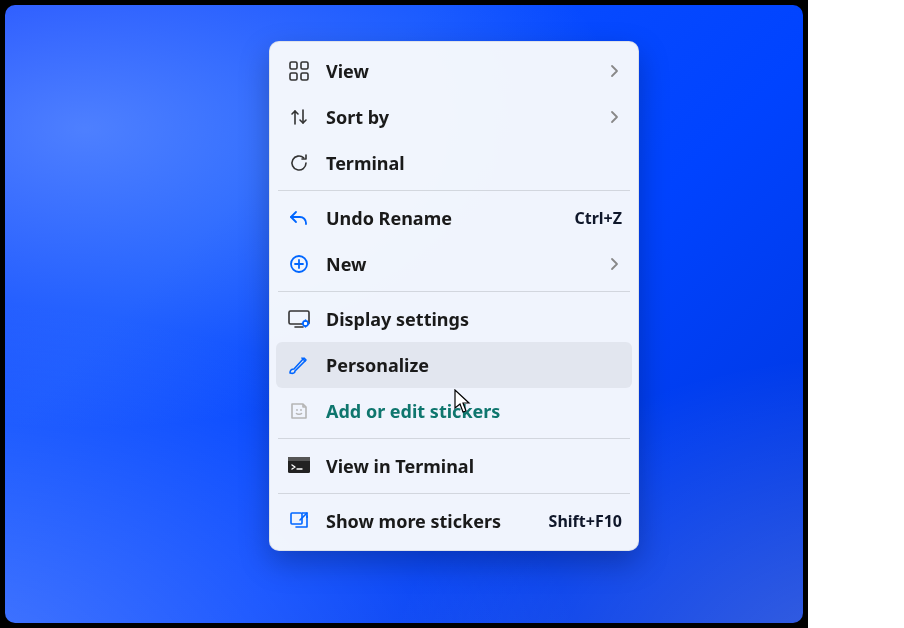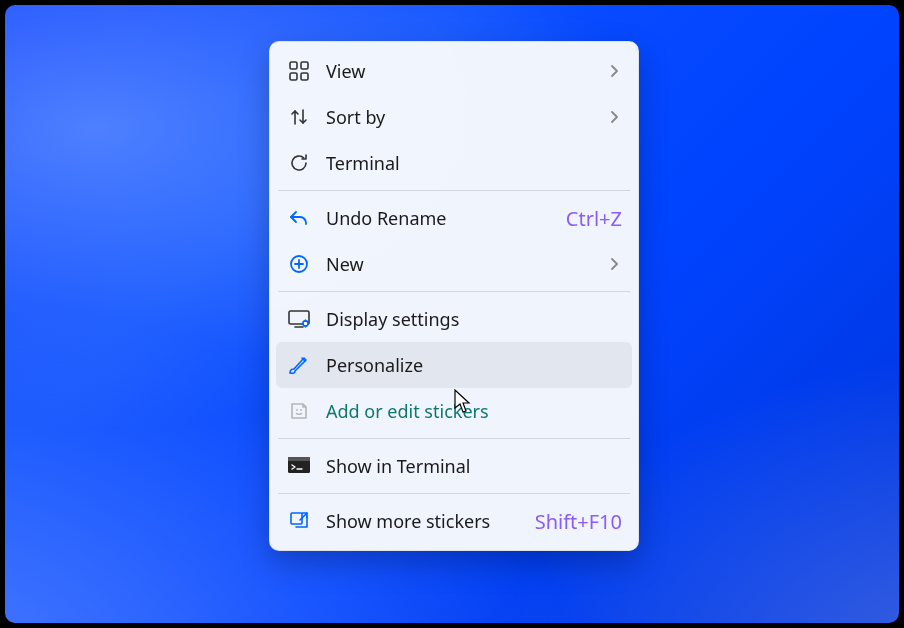--- a/index.html
+++ b/index.html
@@ -7,25 +7,26 @@
     padding: 0;
     width: 904px;
     height: 628px;
     overflow: hidden;
     font-family: "Segoe UI", system-ui, sans-serif;
     font-size: 18px;
     color: #1a1a1a;
   }
   .frame {
     box-sizing: border-box;
-    width: 904px;
+    width: 808px;
     height: 628px;
     border: 2px solid #000;
     background: #000;
     position: relative;
+    font-weight: bold;
   }
   .desktop {
     position: absolute;
     inset: 3px;
     border-radius: 10px;
     overflow: hidden;
     background:
       radial-gradient(1200px 700px at -10% 110%, rgba(255,255,255,0.28), transparent 55%),
       radial-gradient(900px 600px at 110% 110%, rgba(255,255,255,0.25), transparent 55%),
       radial-gradient(900px 500px at 10% 20%, rgba(160,200,255,0.45), transparent 60%),
@@ -66,22 +67,22 @@
     height: 26px;
     flex: 0 0 26px;
     display: flex;
     align-items: center;
     justify-content: center;
   }
   .label {
     flex: 1 1 auto;
   }
   .accel {
-    color: #8b5cf6;
-    font-size: 20px;
+    color: #0f172a;
+    font-size: 16px;
   }
   .chevron {
     width: 16px;
     color: #888;
     display: flex;
     justify-content: center;
     align-items: center;
   }
   .separator {
     height: 1px;
@@ -217,21 +218,21 @@
 
       <div class="menu-item">
         <span class="icon-slot">
           <svg width="24" height="20" viewBox="0 0 24 20">
             <rect x="1" y="1" width="22" height="16" rx="1.5" fill="#222"></rect>
             <rect x="1" y="1" width="22" height="4" fill="#555"></rect>
             <path d="M5 9l3 2-3 2" stroke="#fff" stroke-width="1.4" fill="none" stroke-linecap="round" stroke-linejoin="round"></path>
             <path d="M10 13h5" stroke="#fff" stroke-width="1.4" stroke-linecap="round"></path>
           </svg>
         </span>
-        <span class="label">Show in Terminal</span>
+        <span class="label">View in Terminal</span>
       </div>
 
       <div class="separator"></div>
 
       <div class="menu-item">
         <span class="icon-slot">
           <svg width="22" height="22" viewBox="0 0 22 22" fill="none" stroke="#0066ff" stroke-width="1.6" stroke-linejoin="round">
             <rect x="3" y="3" width="11" height="11" rx="1"></rect>
             <path d="M8 17h11V6" stroke-linecap="round"></path>
             <path d="M14 3h5v5" fill="none"></path>

